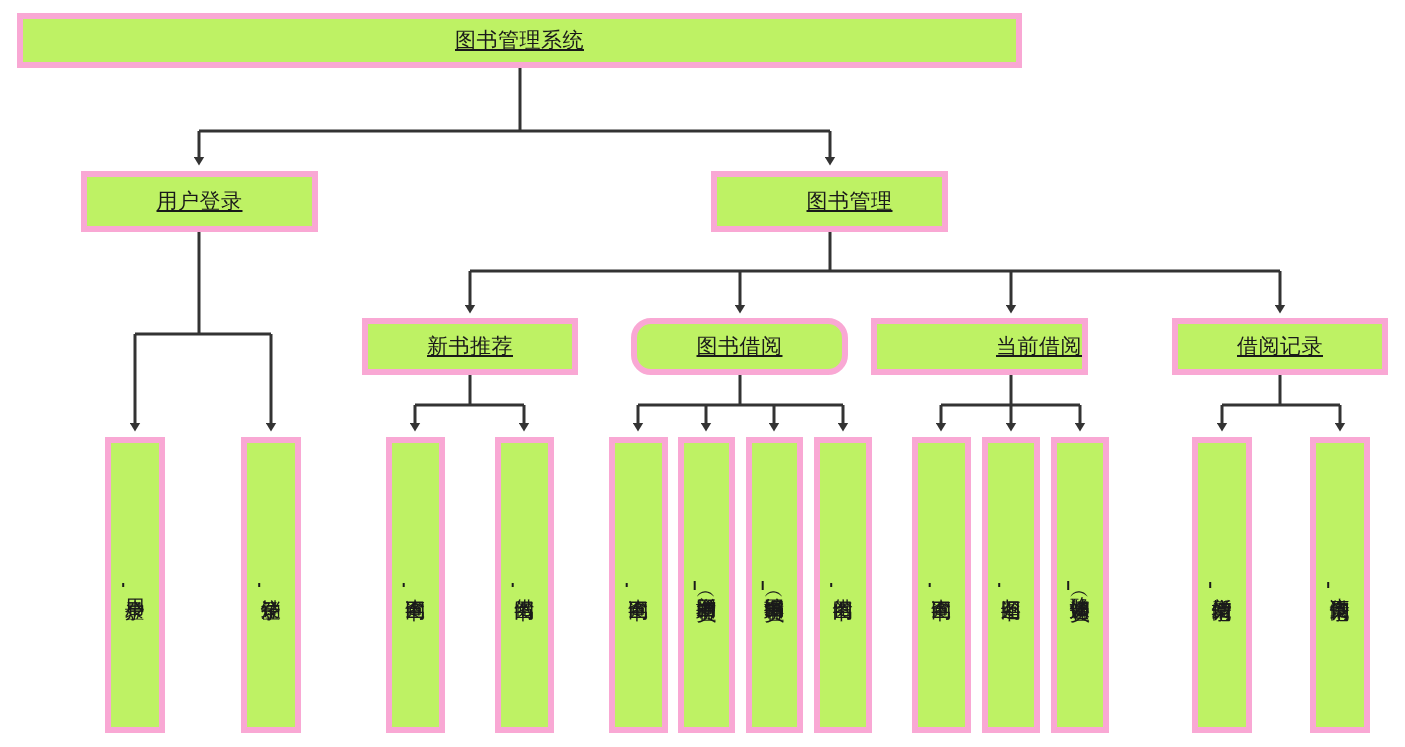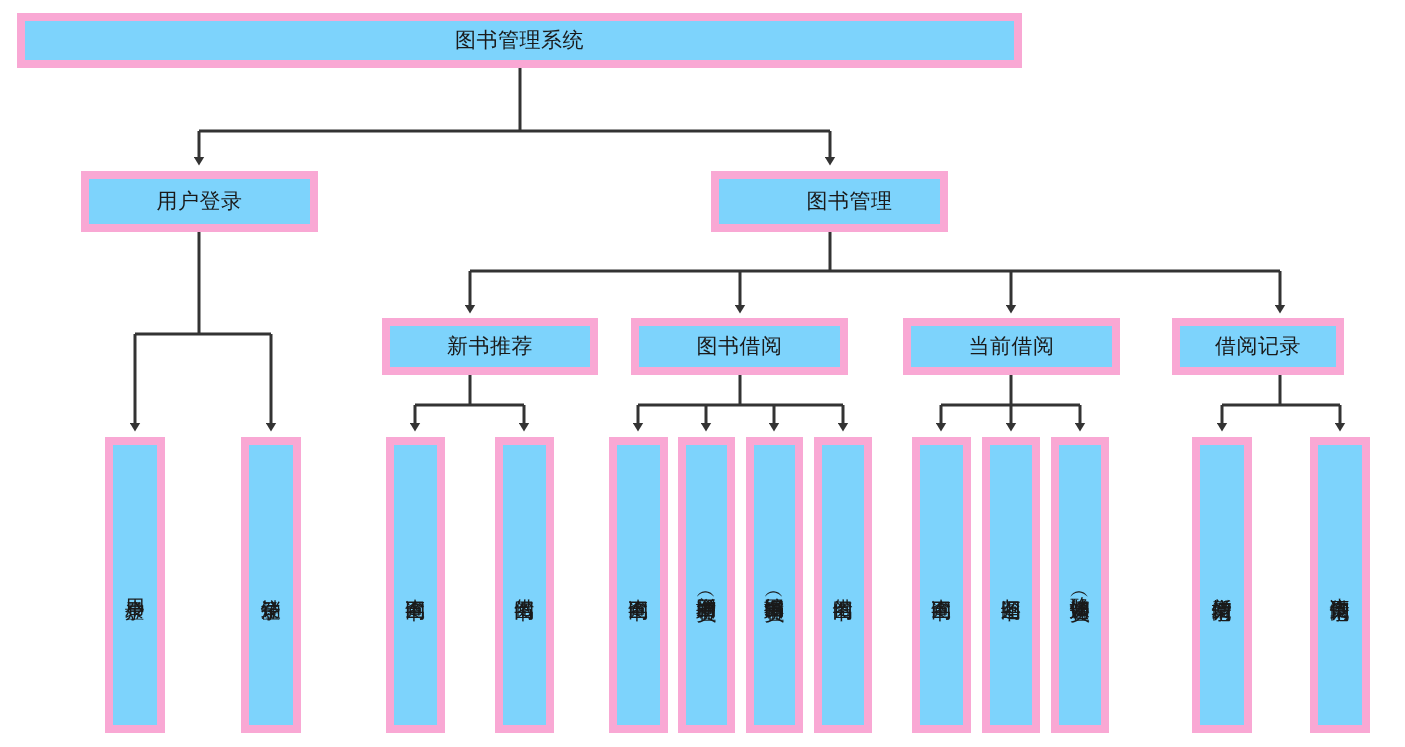--- a/index.html
+++ b/index.html
@@ -20,28 +20,29 @@
   svg#wires {
     position: absolute;
     left: 0;
     top: 0;
     width: 1405px;
     height: 747px;
   }
   .node {
     position: absolute;
     box-sizing: border-box;
-    background: #7dd3fc;
-    border: 8px solid #f9a8d4;
+    background: #bef264;
+    border: 6px solid #f9a8d4;
     display: flex;
     align-items: center;
     justify-content: center;
     text-align: center;
     color: #1a1a1a;
     z-index: 2;
+    text-decoration: underline;
   }
   .node .label {
     display: block;
     line-height: 1.28;
     letter-spacing: 0.5px;
   }
   .node.horiz .label {
     font-size: 21px;
   }
   .node.vert {
@@ -127,30 +128,30 @@
     <span class="label">图书管理系统</span>
   </div>
 
   <div class="node horiz" style="left:81px; top:171px; width:237px; height:61px;">
     <span class="label">用户登录</span>
   </div>
   <div class="node horiz" style="left:711px; top:171px; width:237px; height:61px;padding-left:40px;">
     <span class="label">图书管理</span>
   </div>
 
-  <div class="node horiz" style="left:362px; top:318px; width:216px; height:57px;margin-left:20px;">
+  <div class="node horiz" style="left:362px; top:318px; width:216px; height:57px;">
     <span class="label">新书推荐</span>
   </div>
-  <div class="node horiz" style="left:631px; top:318px; width:217px; height:57px;">
+  <div class="node horiz" style="left:631px; top:318px; width:217px; height:57px;border-radius:20px;">
     <span class="label">图书借阅</span>
   </div>
-  <div class="node horiz" style="left:903px; top:318px; width:217px; height:57px;">
+  <div class="node horiz" style="left:871px; top:318px; width:217px; height:57px;justify-content:flex-end;">
     <span class="label">当前借阅</span>
   </div>
-  <div class="node horiz" style="left:1172px; top:318px; width:172px; height:57px;">
+  <div class="node horiz" style="left:1172px; top:318px; width:216px; height:57px;">
     <span class="label">借阅记录</span>
   </div>
 
   <div class="node vert" style="left:105px; top:437px; width:60px; height:296px;">
     <span class="label">用户登录</span>
   </div>
   <div class="node vert" style="left:241px; top:437px; width:60px; height:296px;">
     <span class="label">注销登录</span>
   </div>
 

